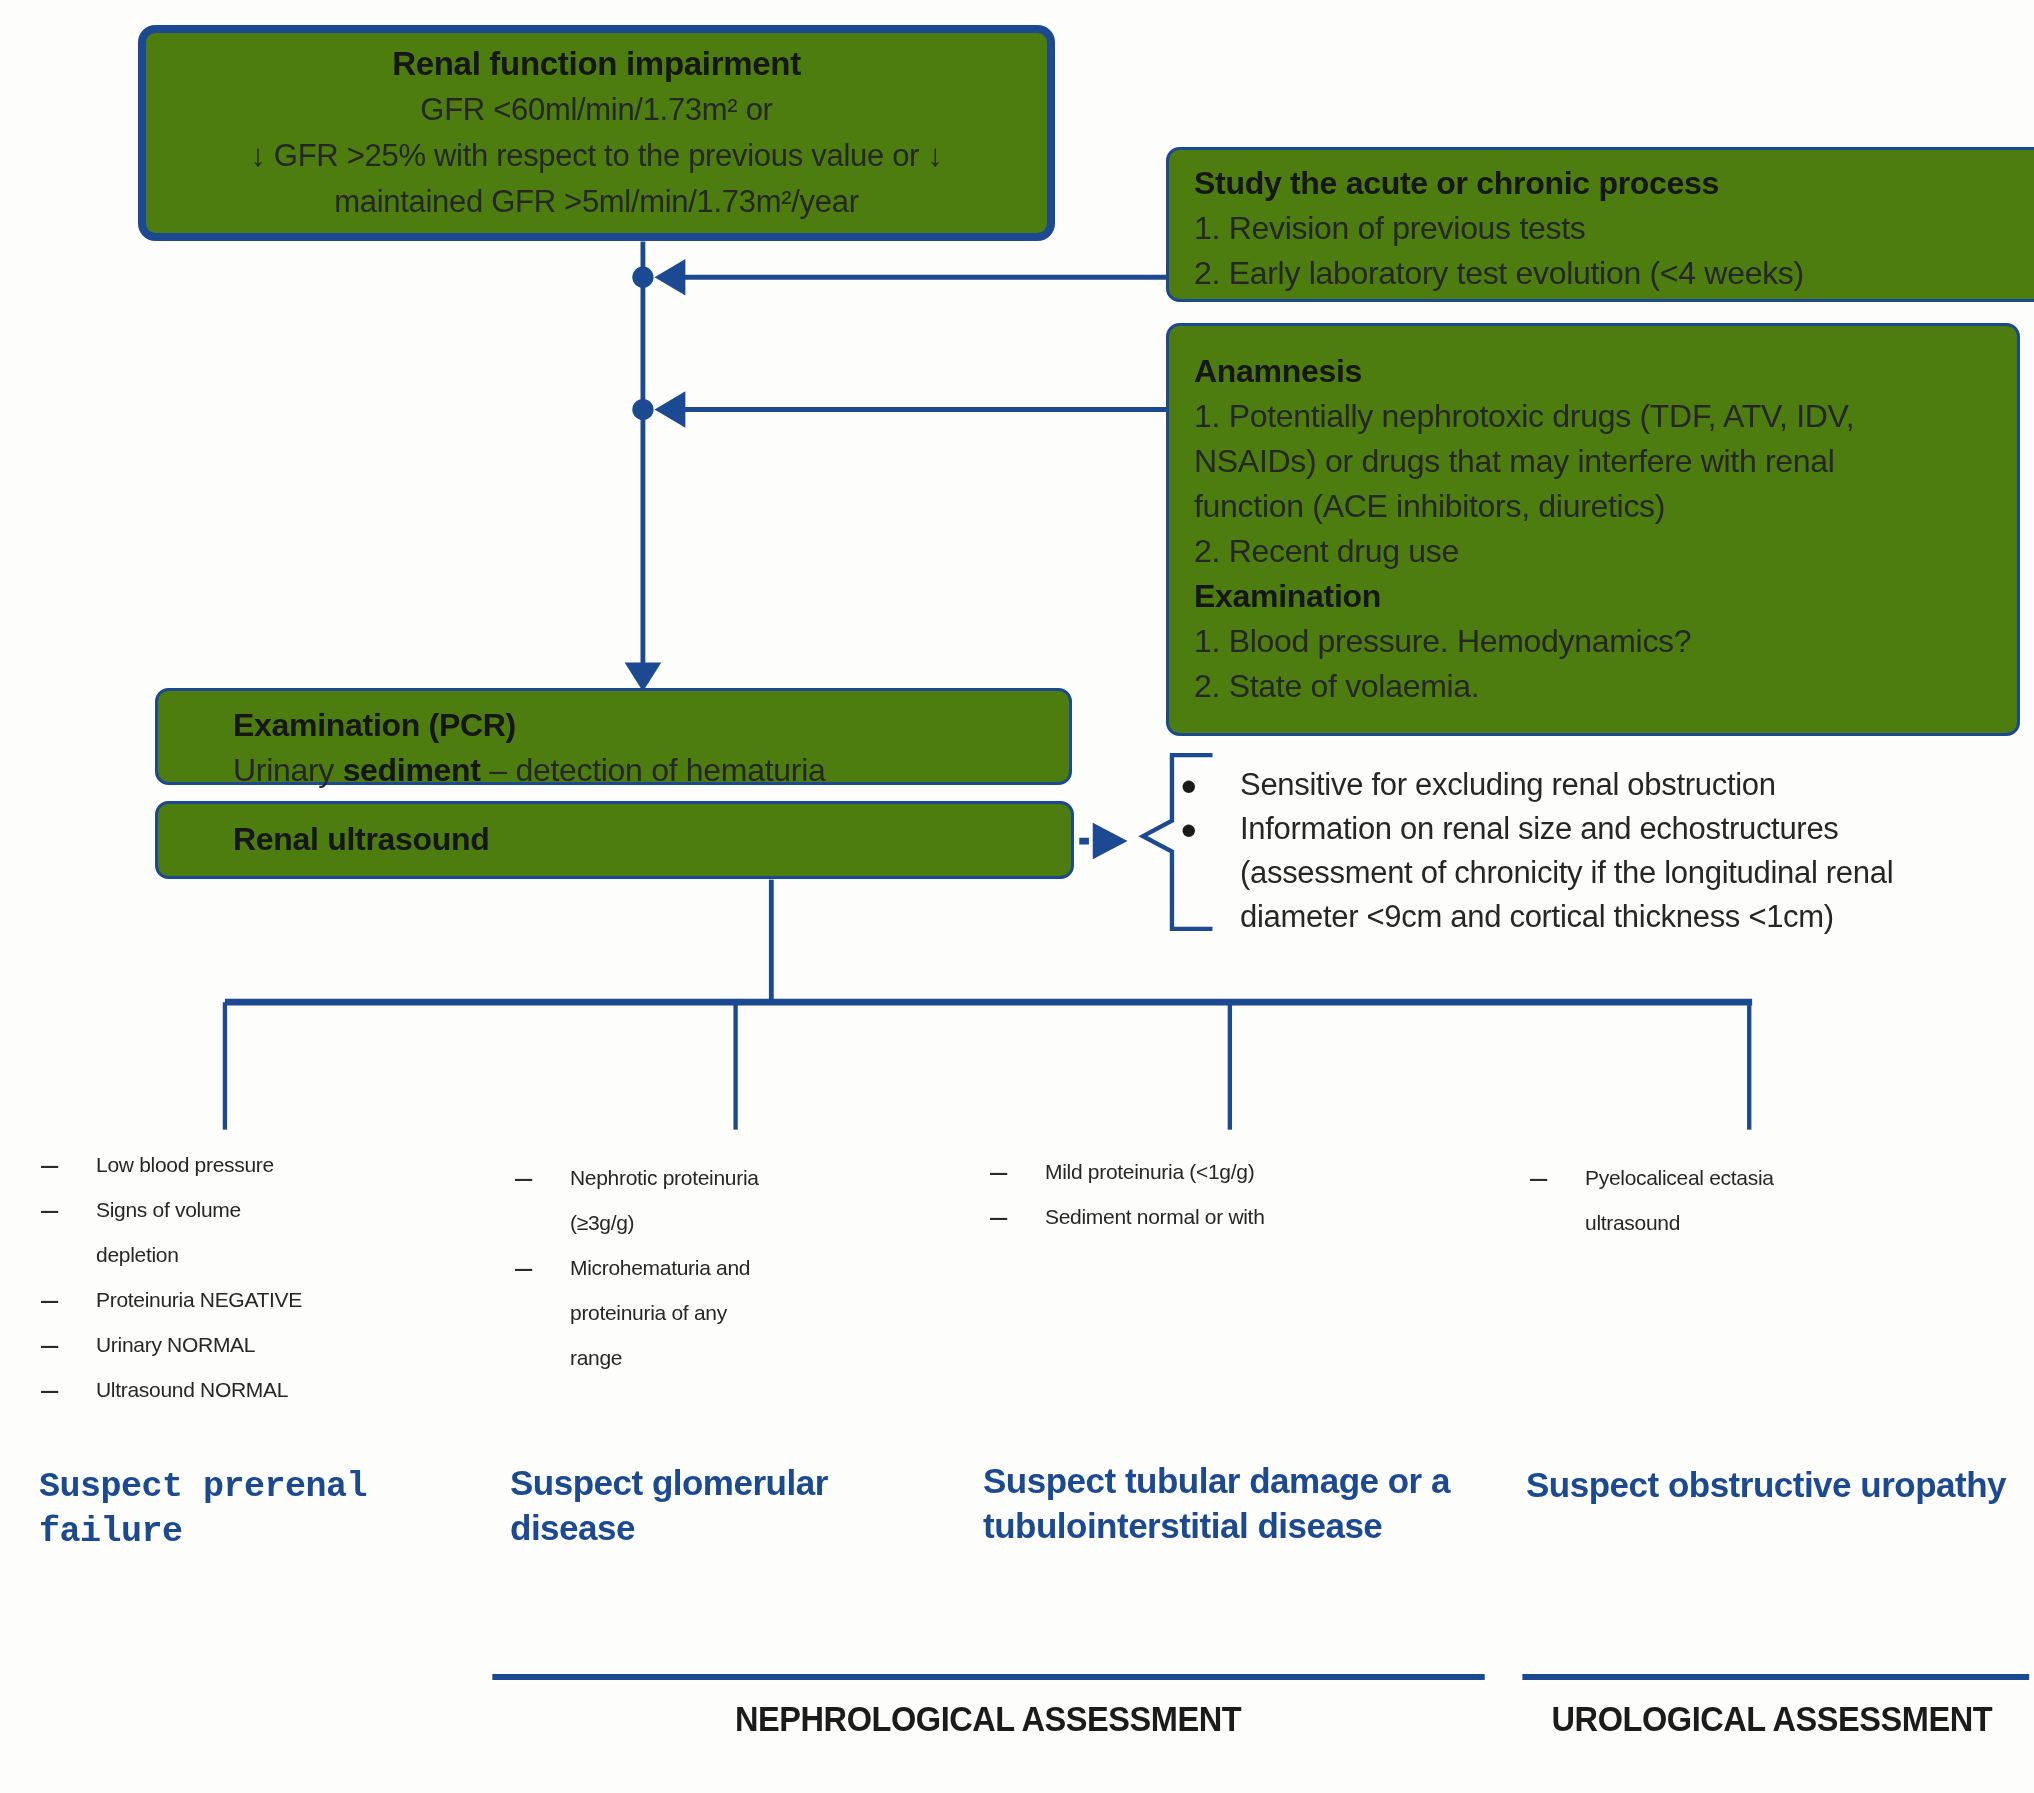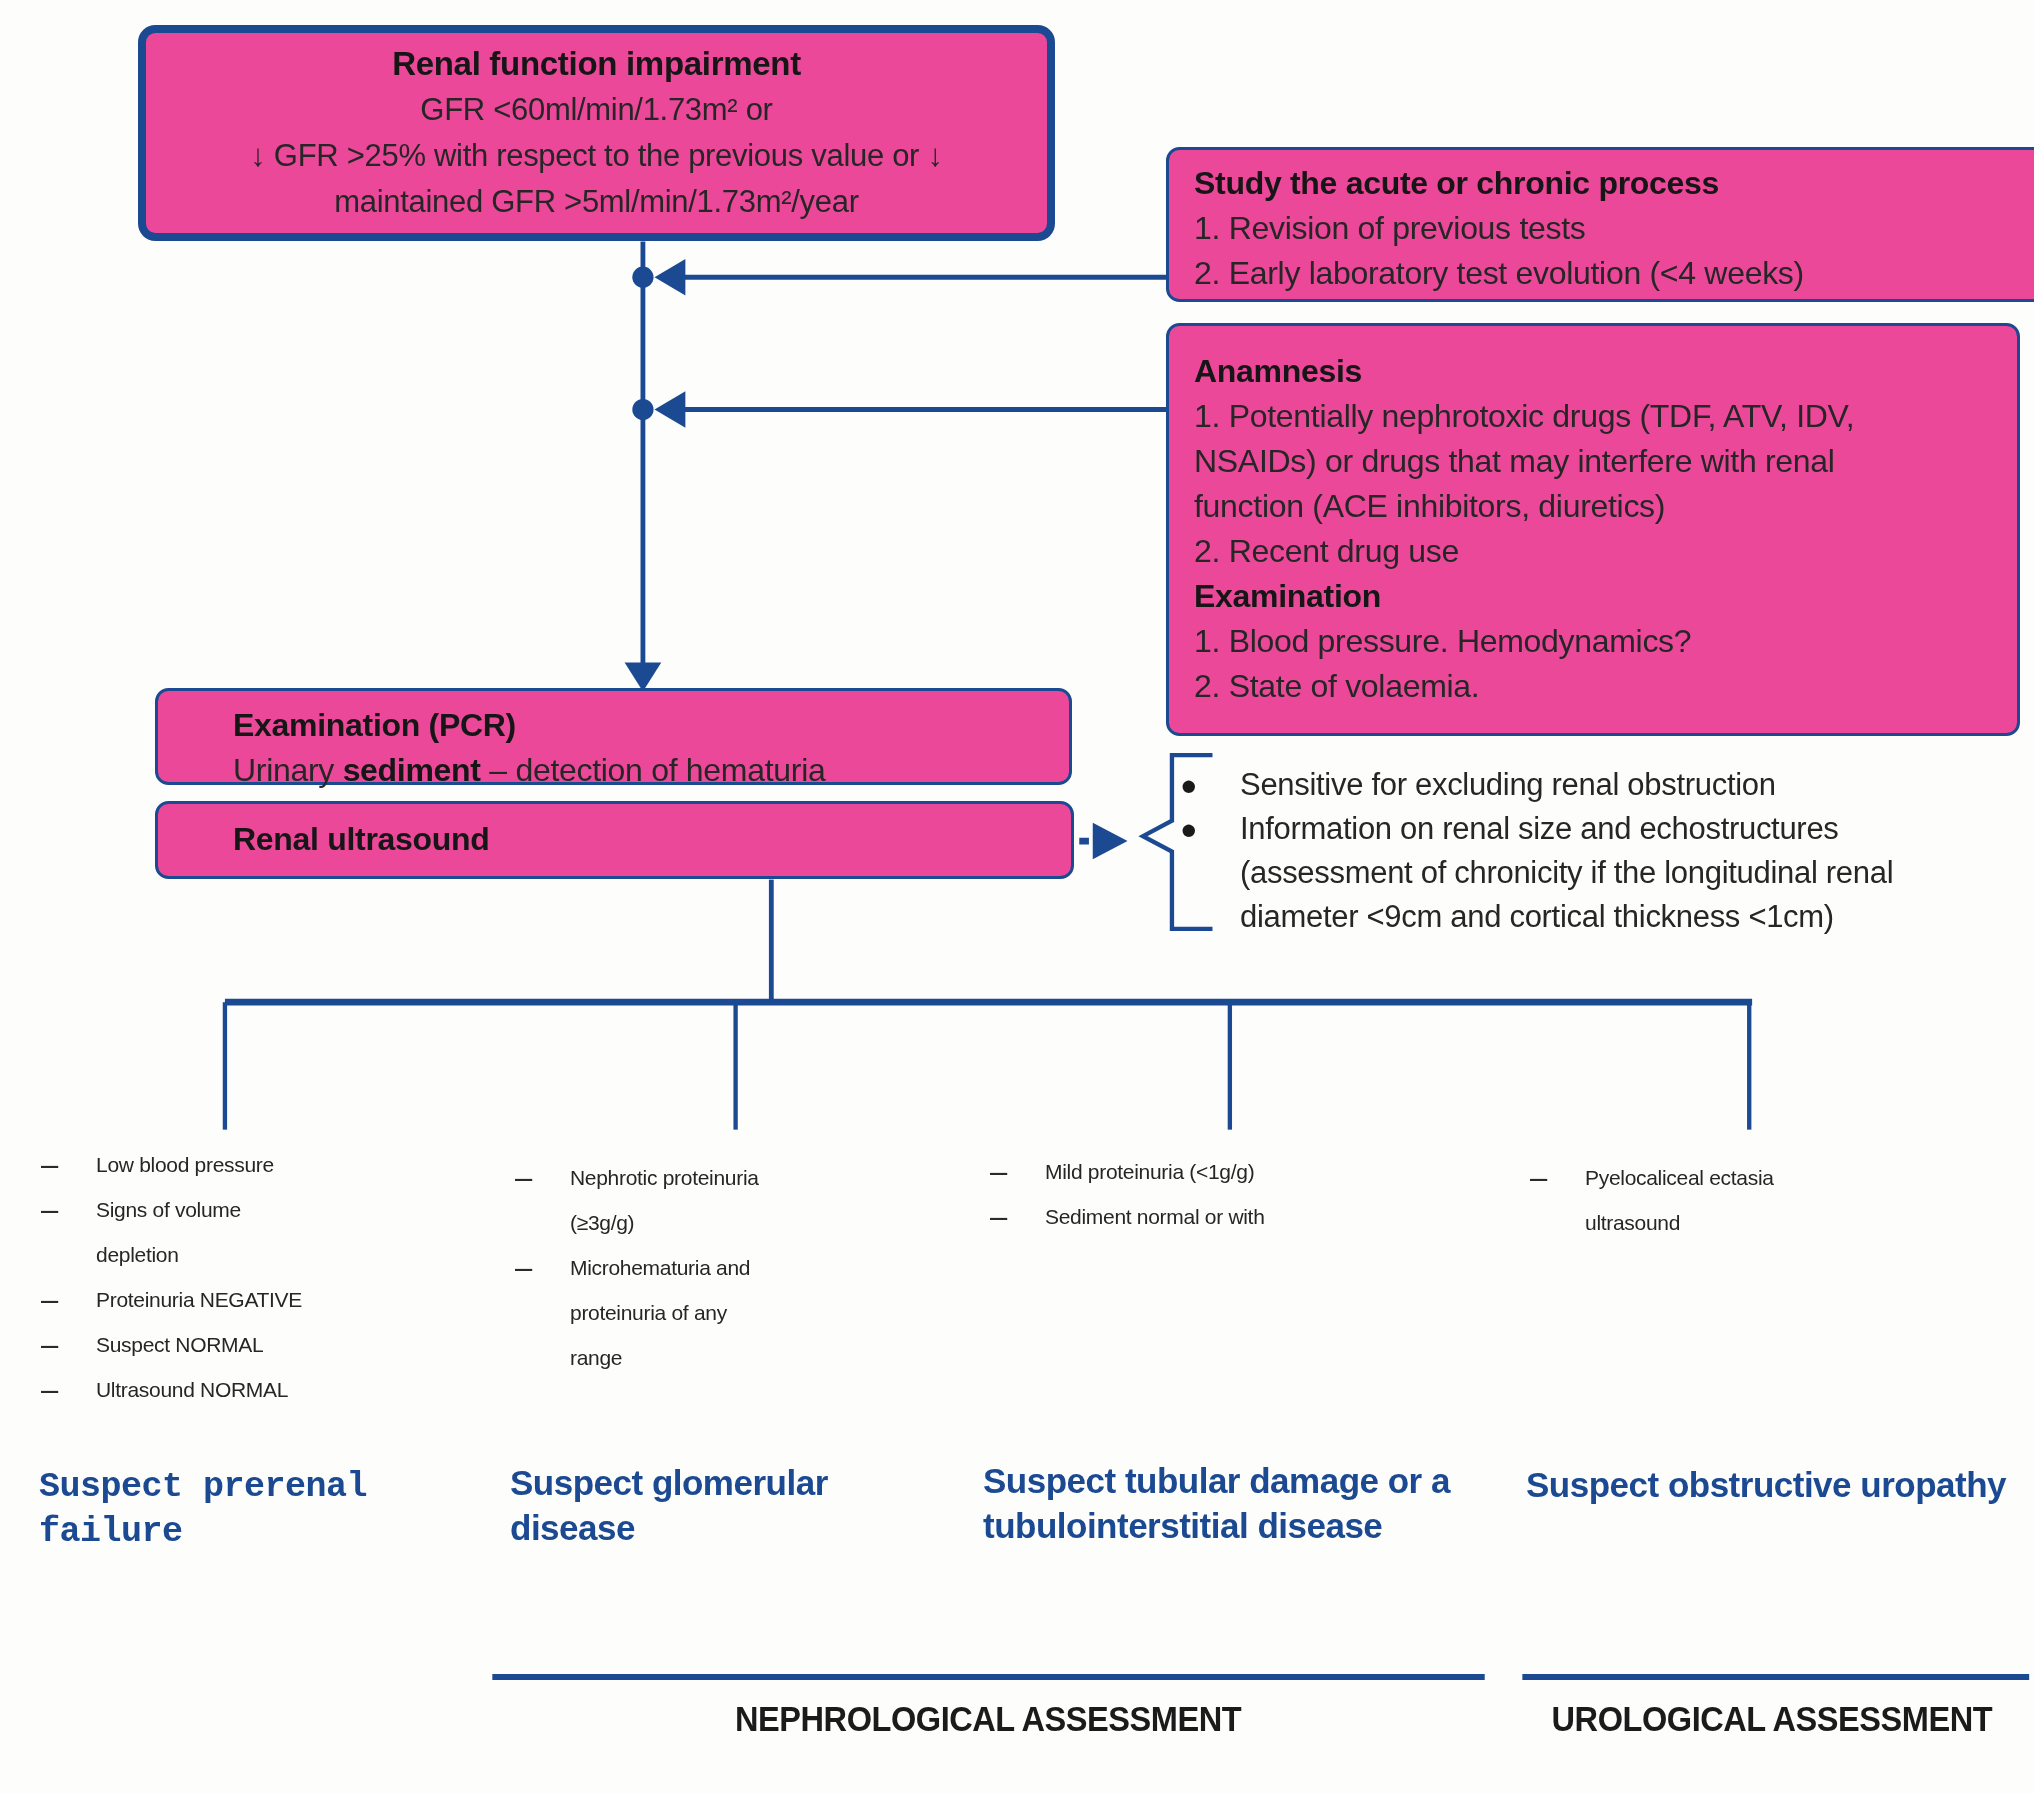--- a/index.html
+++ b/index.html
@@ -1,21 +1,21 @@
 <!DOCTYPE html>
 <html><head>
 <meta charset="utf-8">
 <style>
   html,body{margin:0;padding:0;background:#ffffff;}
   #canvas{
     position:relative;width:2034px;height:1794px;background:#fdfdfc;overflow:hidden;
     font-family:"Liberation Sans", sans-serif;color:#262626;letter-spacing:-0.3px;
   }
   svg.overlay{position:absolute;left:0;top:0;z-index:1;}
-  .node{position:absolute;background:#ec4899;border:3.4px solid #1c4a92;border-radius:13.5px;z-index:2;box-sizing:border-box;}
+  .node{position:absolute;background:#4d7c0f;border:3.4px solid #1c4a92;border-radius:13.5px;z-index:2;box-sizing:border-box;}
   .node.thick{border-width:8.7px;border-radius:17.4px;}
   .t-bold{font-weight:bold;color:#161616;}
   .center{text-align:center;}
   .box-line{line-height:46px;font-size:31px;white-space:nowrap;}
   .box-line.sm{line-height:45px;font-size:32px;}
   .title-line{line-height:46px;font-size:33px;font-weight:bold;color:#161616;white-space:nowrap;}
   .notes{position:absolute;z-index:2;}
   .note-row{display:flex;align-items:flex-start;}
   .note-bullet{width:60px;font-size:29px;color:#1a1a1a;line-height:44px;flex:0 0 60px;}
   .note-text{font-size:31px;line-height:44px;white-space:nowrap;}
@@ -128,21 +128,21 @@
     </div>
     <div class="li">
       <span class="li-dash">–</span>
       <div class="li-text">
           <div>Proteinuria NEGATIVE</div>
         </div>
     </div>
     <div class="li">
       <span class="li-dash">–</span>
       <div class="li-text">
-          <div>Suspect NORMAL</div>
+          <div>Urinary NORMAL</div>
         </div>
     </div>
     <div class="li">
       <span class="li-dash">–</span>
       <div class="li-text">
           <div>Ultrasound NORMAL</div>
         </div>
     </div>
   </div>
   <div class="suspect-label" style="left:39px;top:1465px;width:454px;font-family:Liberation Mono, monospace;">Suspect prerenal failure</div>

